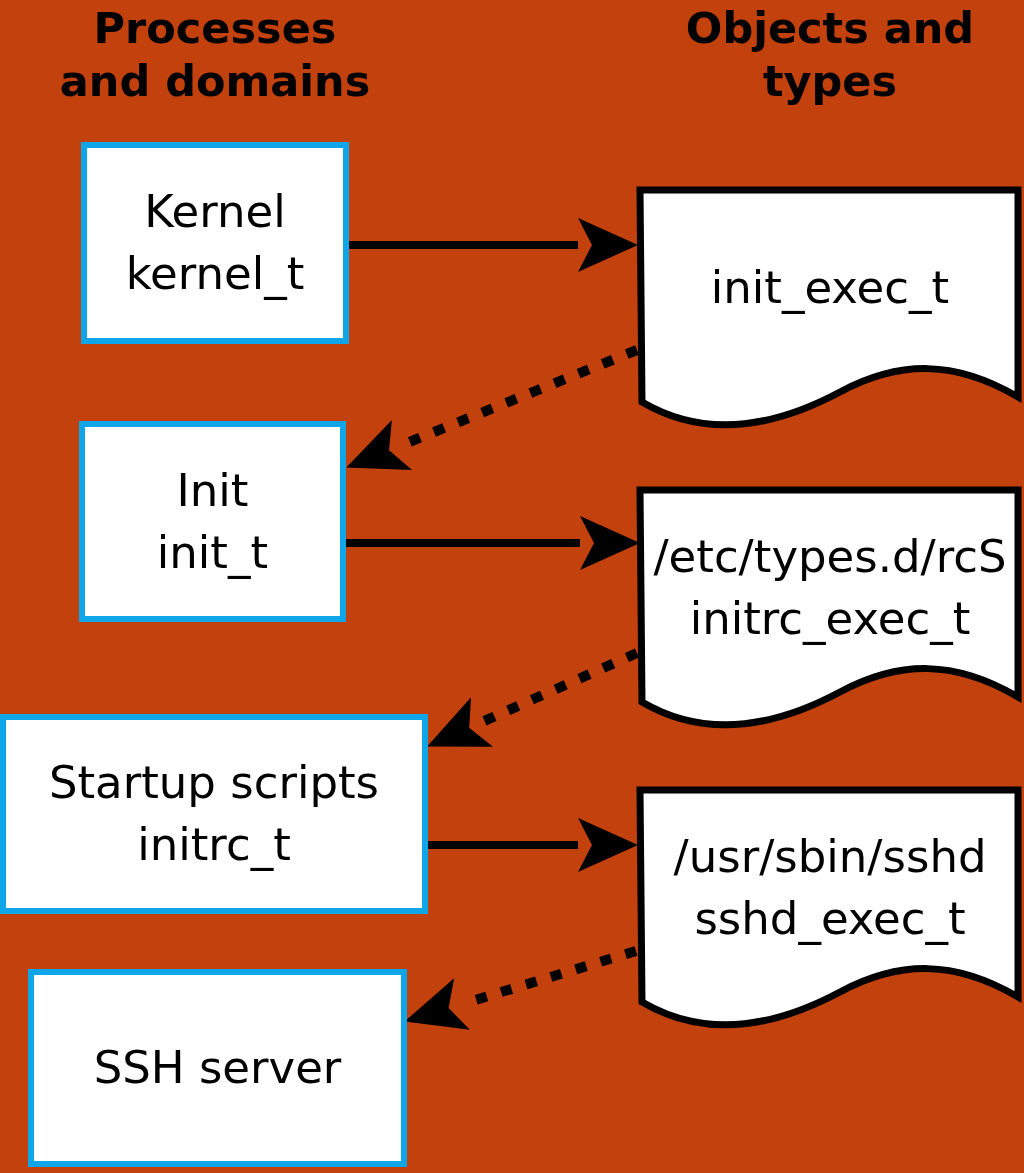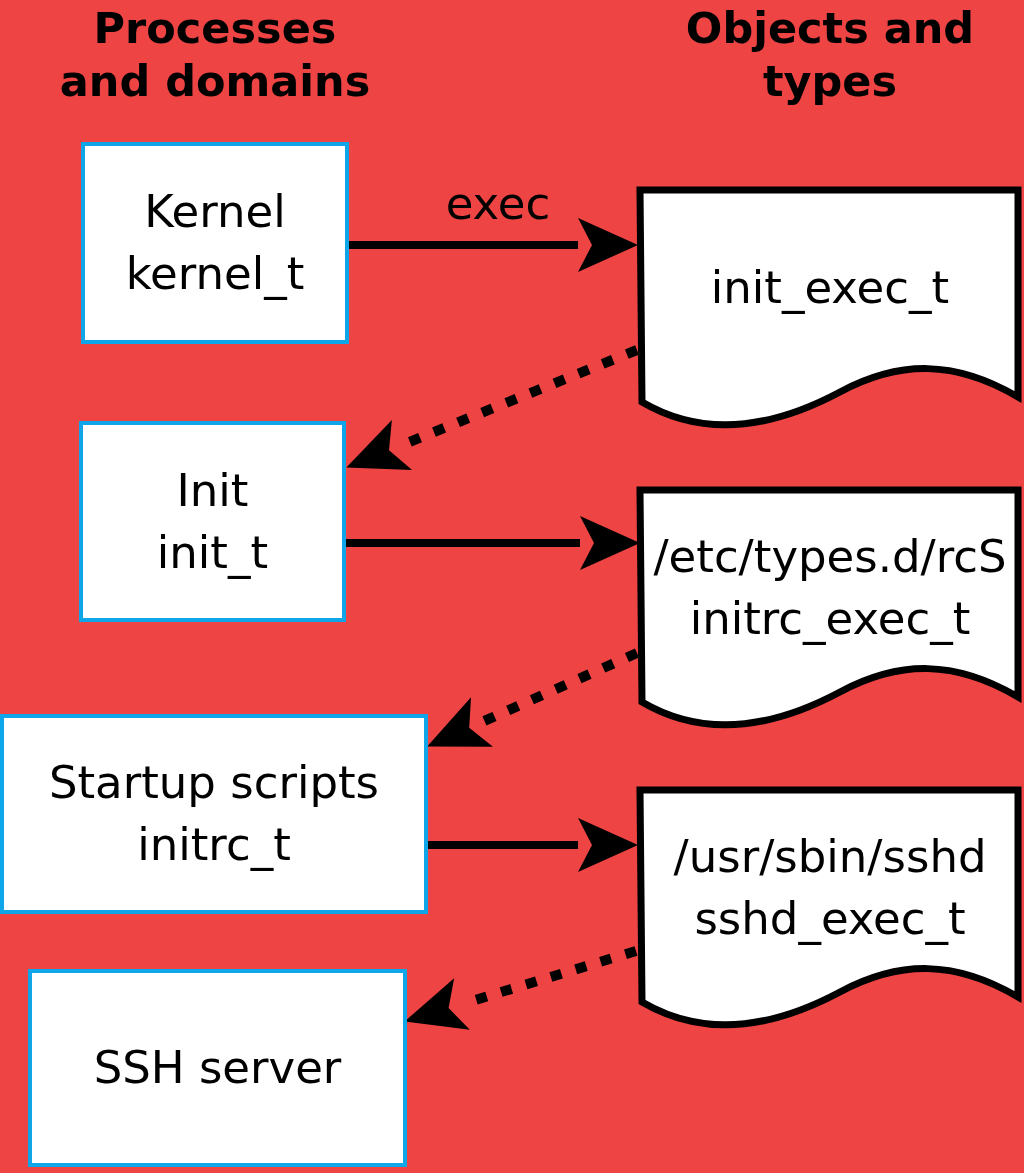--- a/index.html
+++ b/index.html
@@ -5,42 +5,42 @@
   html, body {
     margin: 0;
     padding: 0;
     background: #ffffff;
     font-family: "DejaVu Sans", "Liberation Sans", sans-serif;
   }
   #stage {
     position: relative;
     width: 1024px;
     height: 1173px;
-    background: #ef4444;
+    background: #c2410c;
     overflow: hidden;
     color: #000000;
   }
   #diagram-svg {
     position: absolute;
     left: 0; top: 0;
     width: 1024px;
     height: 1173px;
   }
   .hdr {
     position: absolute;
     text-align: center;
     font-weight: bold;
     font-size: 43px;
     line-height: 53px;
     white-space: pre-line;
     letter-spacing: 0px;
   }
   .pbox {
     position: absolute;
-    border: 4px solid #0ea5e9;
+    border: 6px solid #0ea5e9;
     background: #ffffff;
     box-sizing: border-box;
     display: flex;
     flex-direction: column;
     align-items: center;
     justify-content: center;
     font-size: 45px;
     line-height: 62px;
     text-align: center;
   }
@@ -89,21 +89,20 @@
     <path class="dotted-arrow" d="M 637 350 L 402 445" marker-end="url(#ah)"></path>
     <path class="dotted-arrow" d="M 637 653 L 482 722" marker-end="url(#ah)"></path>
     <path class="dotted-arrow" d="M 636 951 L 462 1004" marker-end="url(#ah)"></path>
   </svg>
 
   <div class="hdr" style="left:20px; top:2px; width:390px;">Processes
 and domains</div>
   <div class="hdr" style="left:635px; top:2px; width:390px;">Objects and
 types</div>
 
-  <div class="arrow-label" style="left:438px; top:181px; width:120px;">exec</div>
 
   <div class="pbox" style="left:81px; top:142px; width:268px; height:202px;">
     <div>Kernel</div>
     <div>kernel_t</div>
   </div>
 
   <div class="pbox" style="left:79px; top:421px; width:267px; height:201px;">
     <div>Init</div>
     <div>init_t</div>
   </div>

